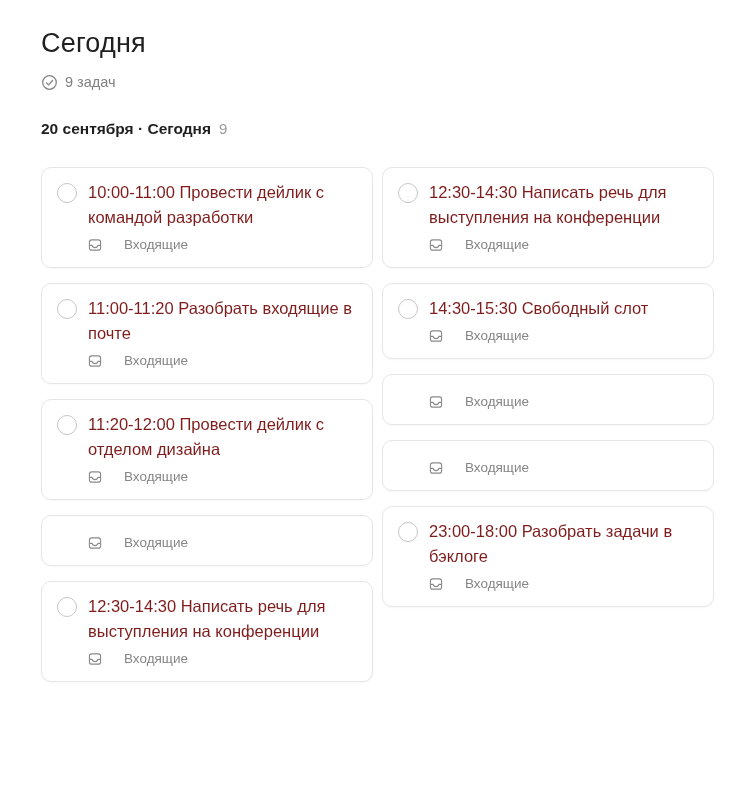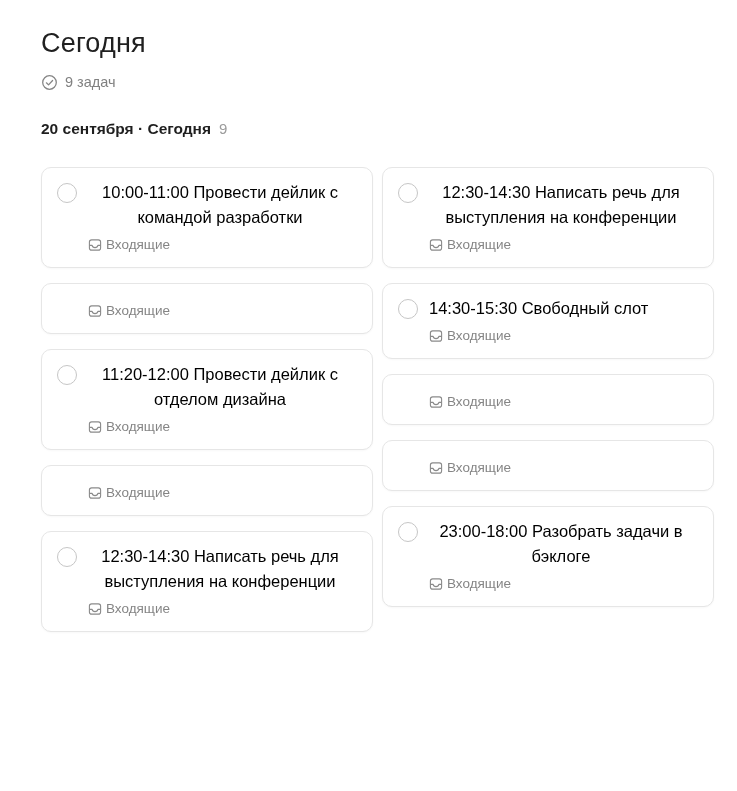--- a/index.html
+++ b/index.html
@@ -76,30 +76,29 @@
     height: 20px;
     border: 1.5px solid #c6c6c6;
     border-radius: 50%;
     background: #fff;
     margin-top: 3px;
     cursor: pointer;
   }
   .title {
     font-size: 16.5px;
     line-height: 25px;
-    color: #000000;
+    color: #7f1d1d;
     max-width: 264px;
-    text-align: center;
   }
   .meta {
     margin-top: 5px;
     padding-left: 31px;
     display: flex;
     align-items: center;
-    gap: 4px;
+    gap: 22px;
     color: #858585;
     font-size: 13.5px;
     line-height: 20px;
   }
   .meta svg { display: block; flex: 0 0 auto; }
 </style>
 </head>
 <body>
 
 <div class="content">
@@ -133,20 +132,24 @@
         <svg width="14" height="14" viewBox="0 0 16 16">
           <rect x="1.6" y="2.1" width="12.8" height="11.8" rx="2.6" fill="none" stroke="#8a8a8a" stroke-width="1.25"></rect>
           <path d="M1.6 8.4 h3.1 c0.3 1.6 1.6 2.6 3.3 2.6 s3 -1 3.3 -2.6 h3.1" fill="none" stroke="#8a8a8a" stroke-width="1.25" stroke-linejoin="round"></path>
         </svg>
       </span>
       <span>Входящие</span>
     </div>
   </div>
 
   <div class="card">
+    <div class="card-main">
+      <span class="checkbox"></span>
+      <div class="title">11:00-11:20 Разобрать входящие в почте</div>
+    </div>
     <div class="meta">
       <span>
         <svg width="14" height="14" viewBox="0 0 16 16">
           <rect x="1.6" y="2.1" width="12.8" height="11.8" rx="2.6" fill="none" stroke="#8a8a8a" stroke-width="1.25"></rect>
           <path d="M1.6 8.4 h3.1 c0.3 1.6 1.6 2.6 3.3 2.6 s3 -1 3.3 -2.6 h3.1" fill="none" stroke="#8a8a8a" stroke-width="1.25" stroke-linejoin="round"></path>
         </svg>
       </span>
       <span>Входящие</span>
     </div>
   </div>

